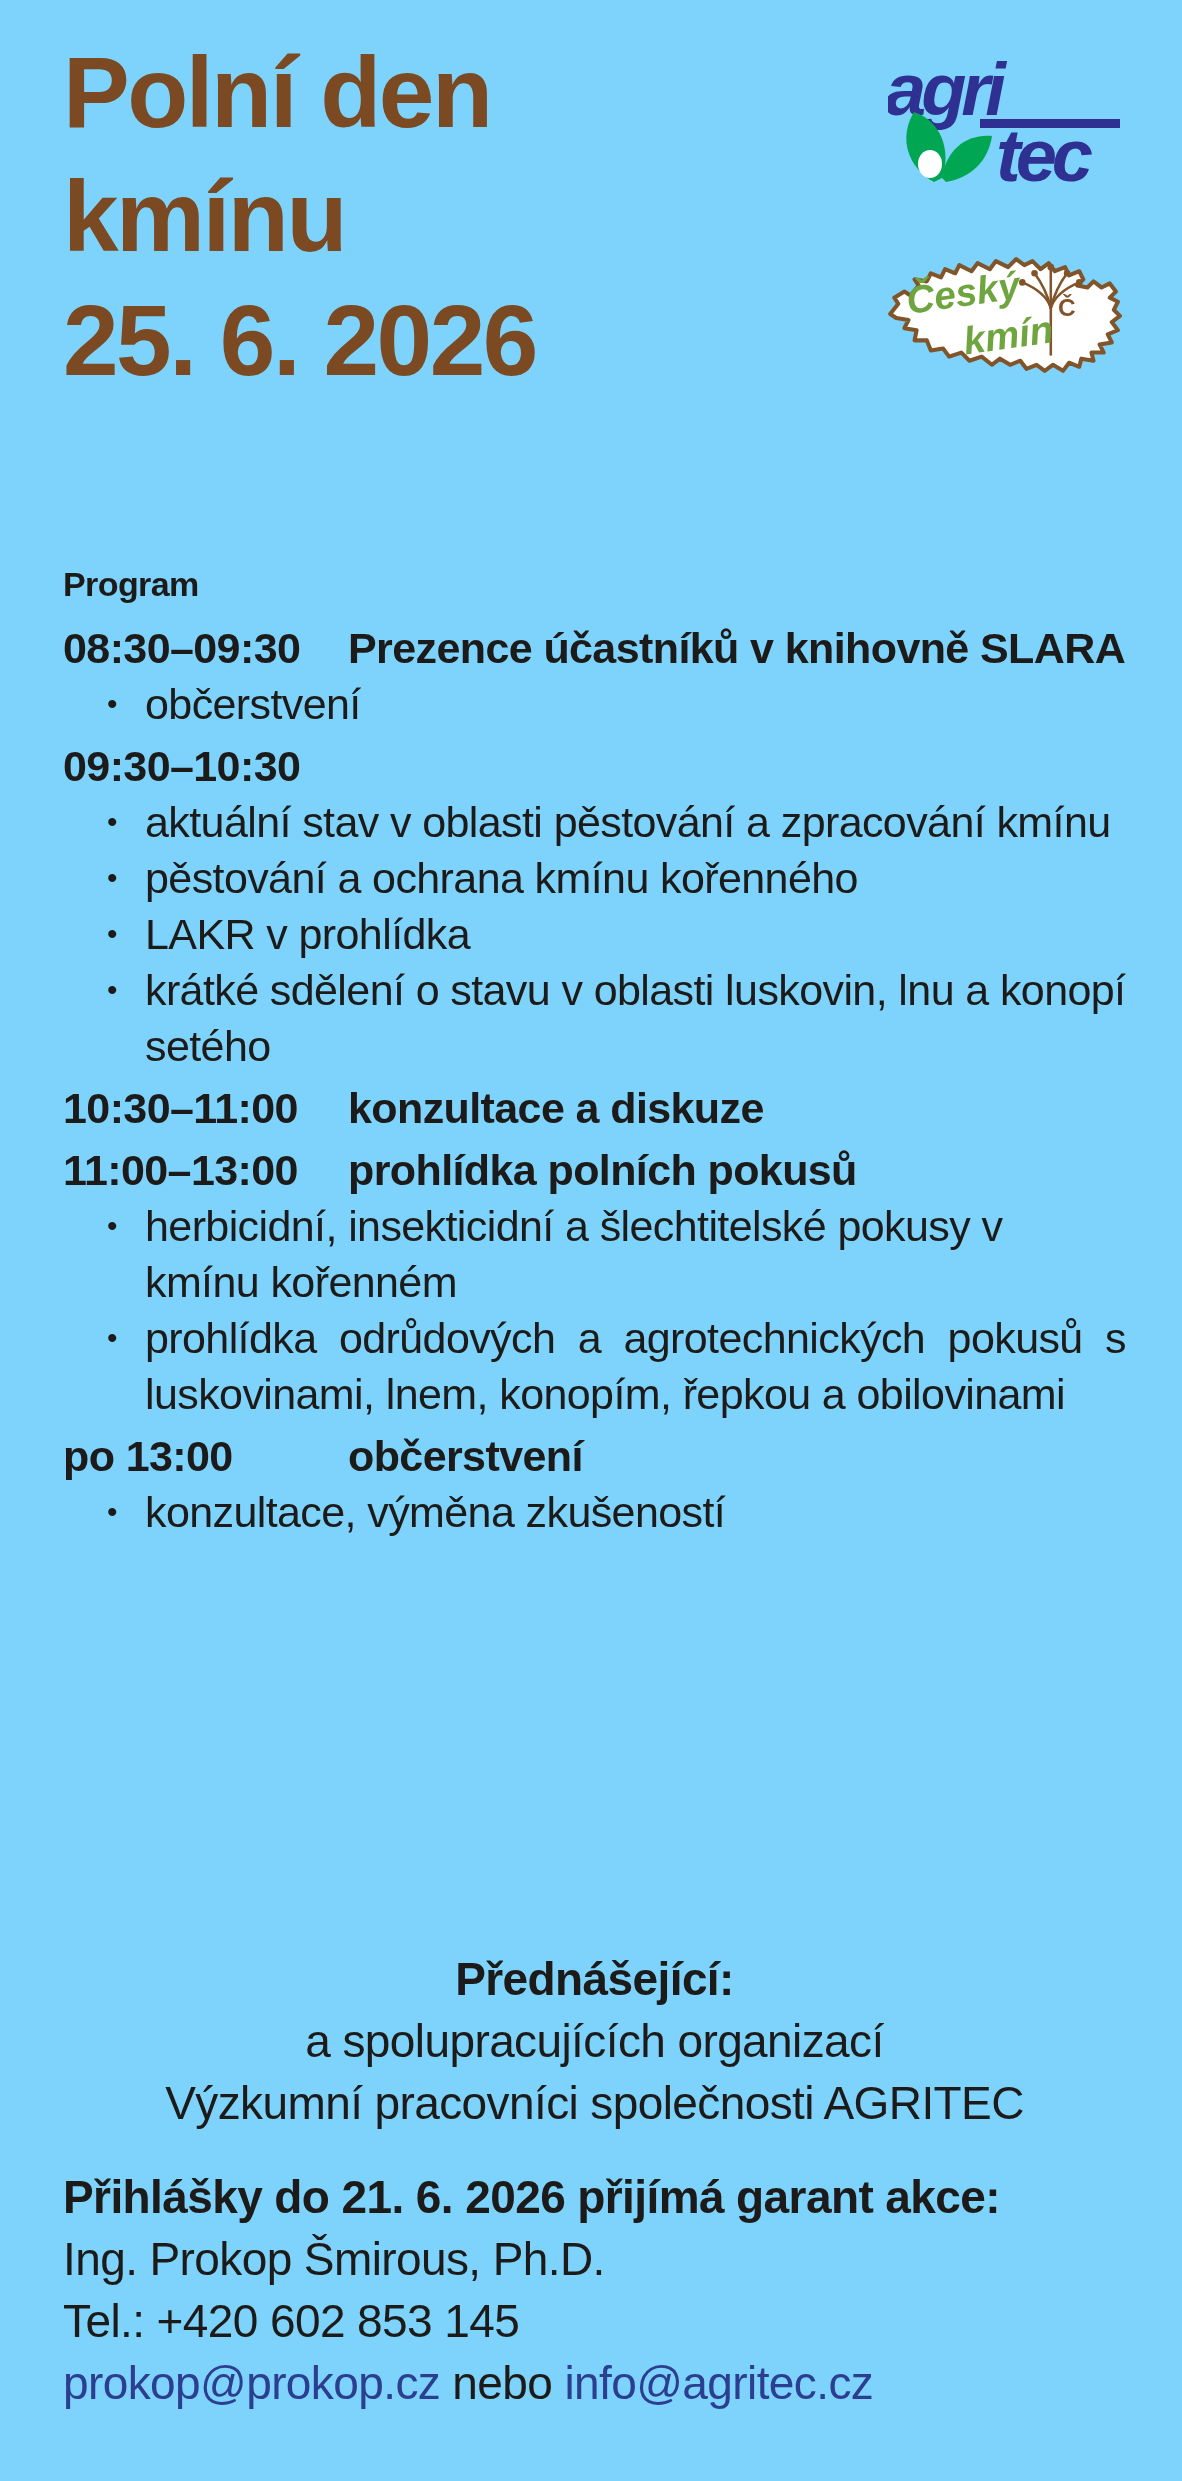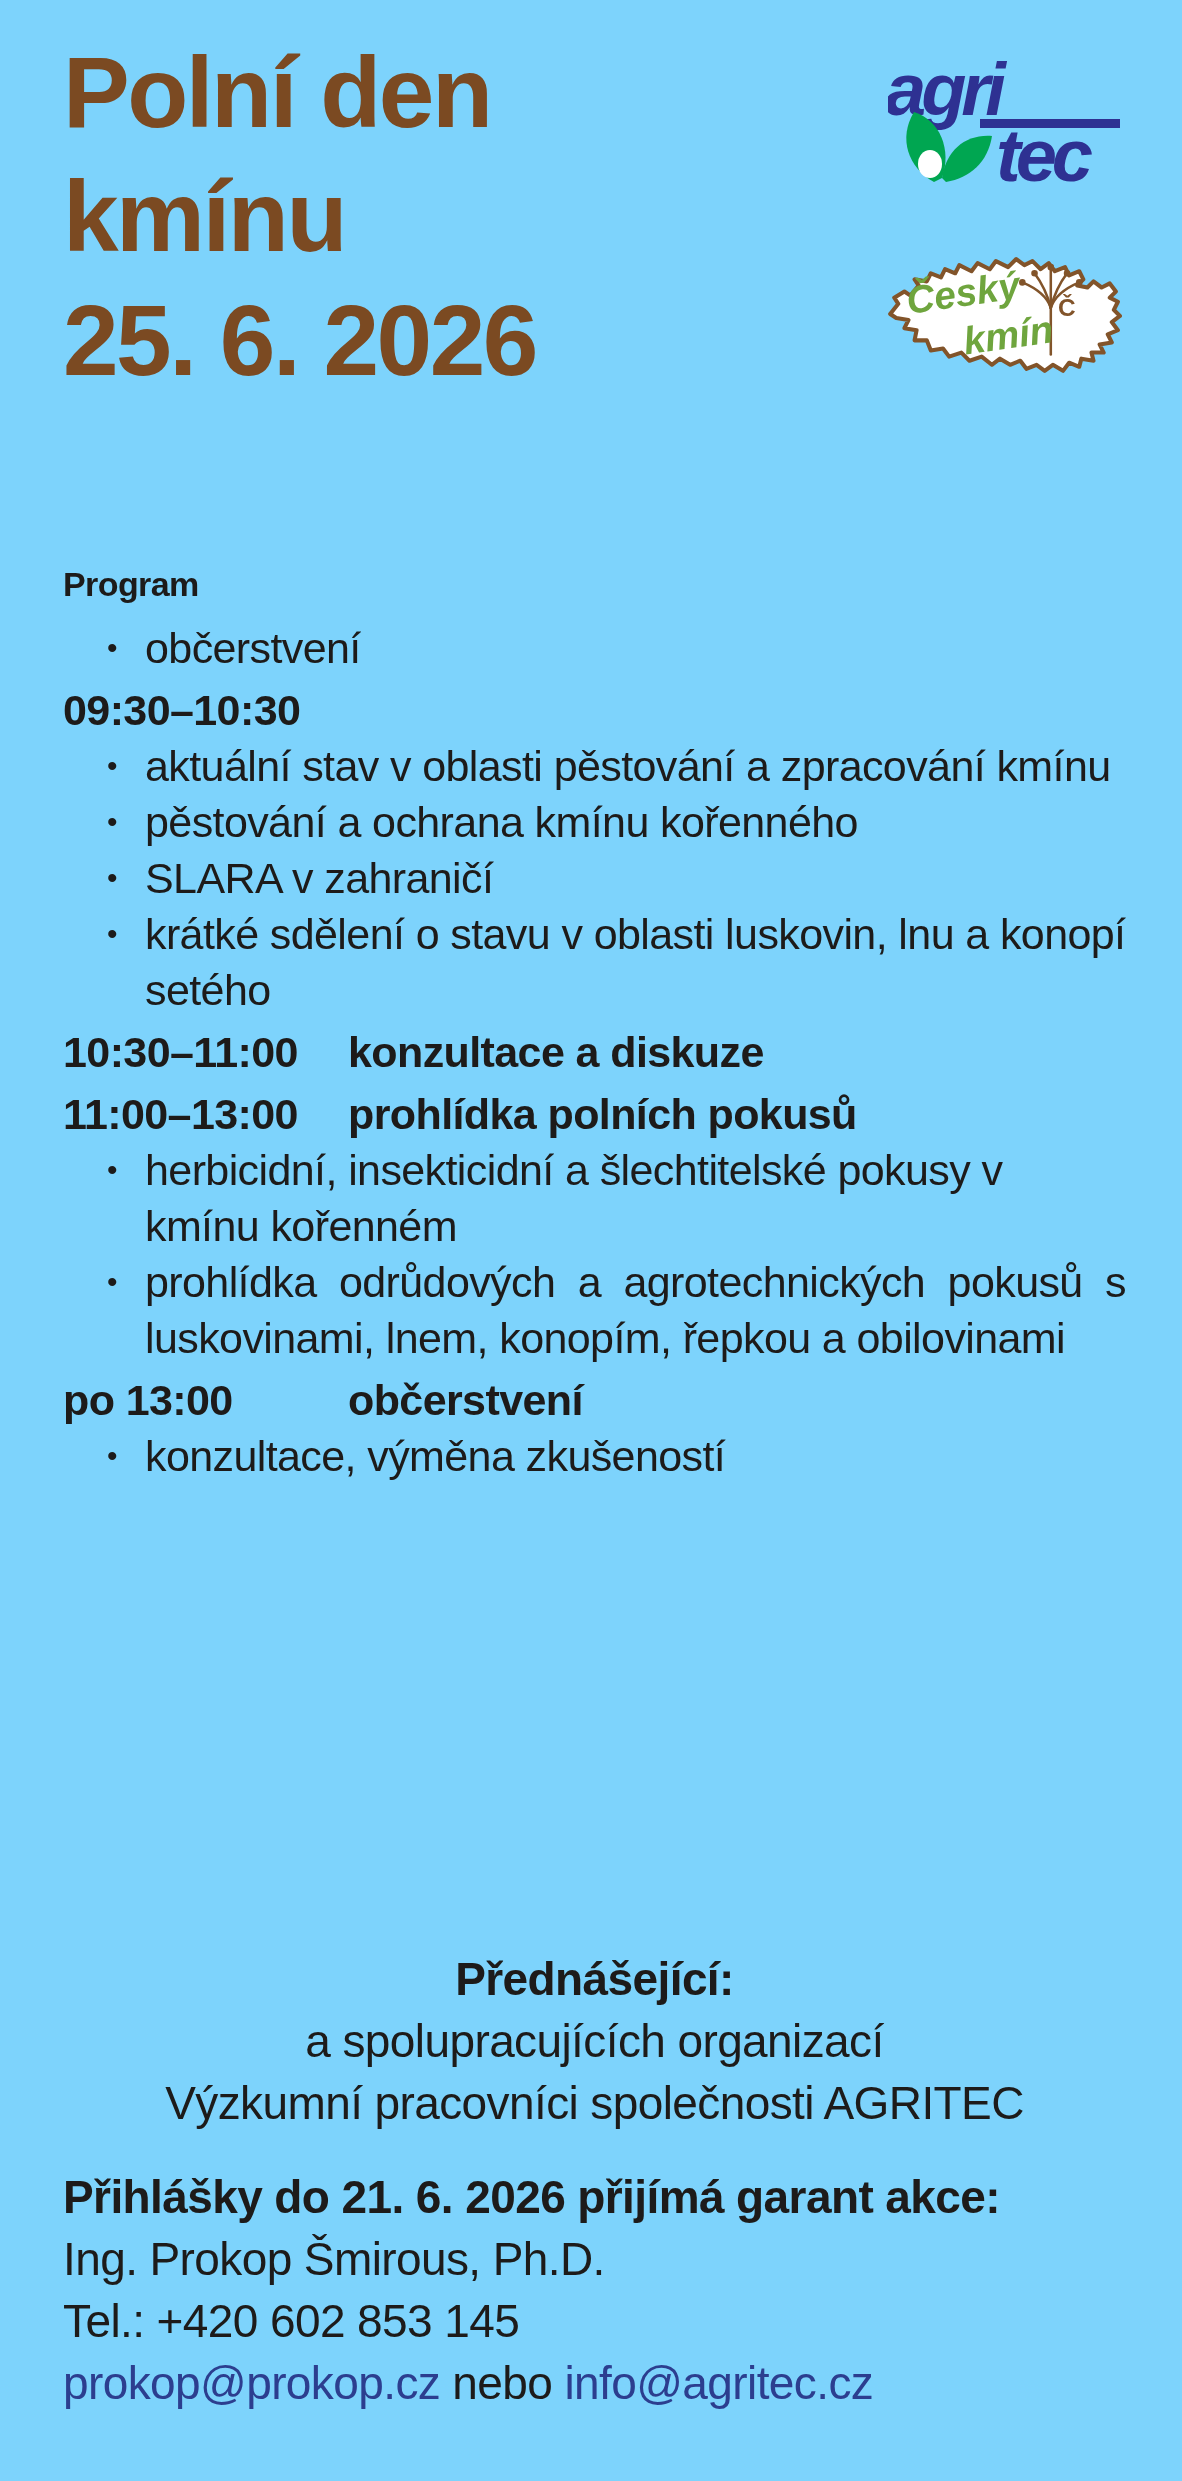--- a/index.html
+++ b/index.html
@@ -84,39 +84,43 @@
       </g>
       <text x="175" y="64" font-size="24" font-weight="bold" fill="#82542a">Č</text>
       <text x="28" y="62" font-size="38" font-weight="bold" font-style="italic" fill="#6fa53e" transform="rotate(-8 28 62)">Český</text>
       <text x="84" y="102" font-size="38" font-weight="bold" font-style="italic" fill="#6fa53e" transform="rotate(-8 84 102)">kmín</text>
     </svg>
   </div>
 
   <section class="program">
     <h2>Program</h2>
 
+    <div class="row sched">
+      <span class="time">08:30–09:30</span>
+      <span class="desc">Prezence účastníků v knihovně SLARA</span>
+    </div>
     <div class="row bullet">
       <span class="dot">•</span>
       <span class="btext">občerstvení</span>
     </div>
 
     <div class="row sched">
       <span class="time">09:30–10:30</span>
     </div>
     <div class="row bullet">
       <span class="dot">•</span>
       <span class="btext">aktuální stav v oblasti pěstování a zpracování kmínu</span>
     </div>
     <div class="row bullet">
       <span class="dot">•</span>
       <span class="btext">pěstování a ochrana kmínu kořenného</span>
     </div>
     <div class="row bullet">
       <span class="dot">•</span>
-      <span class="btext">SLARA v zahraničí</span>
+      <span class="btext">LAKR v prohlídka</span>
     </div>
     <div class="row bullet">
       <span class="dot">•</span>
       <span class="btext">krátké sdělení o stavu v oblasti luskovin, lnu a konopí setého</span>
     </div>
 
     <div class="row sched">
       <span class="time">10:30–11:00</span>
       <span class="desc">konzultace a diskuze</span>
     </div>

